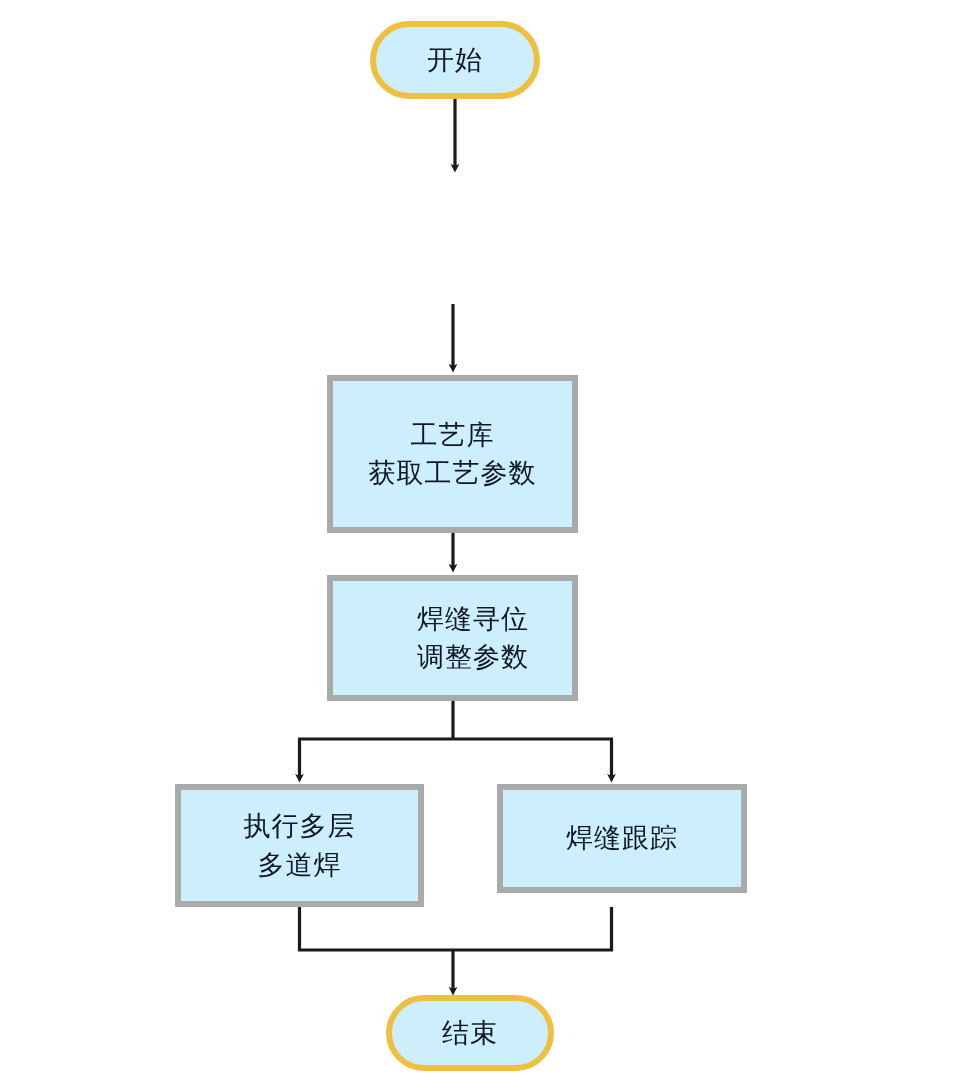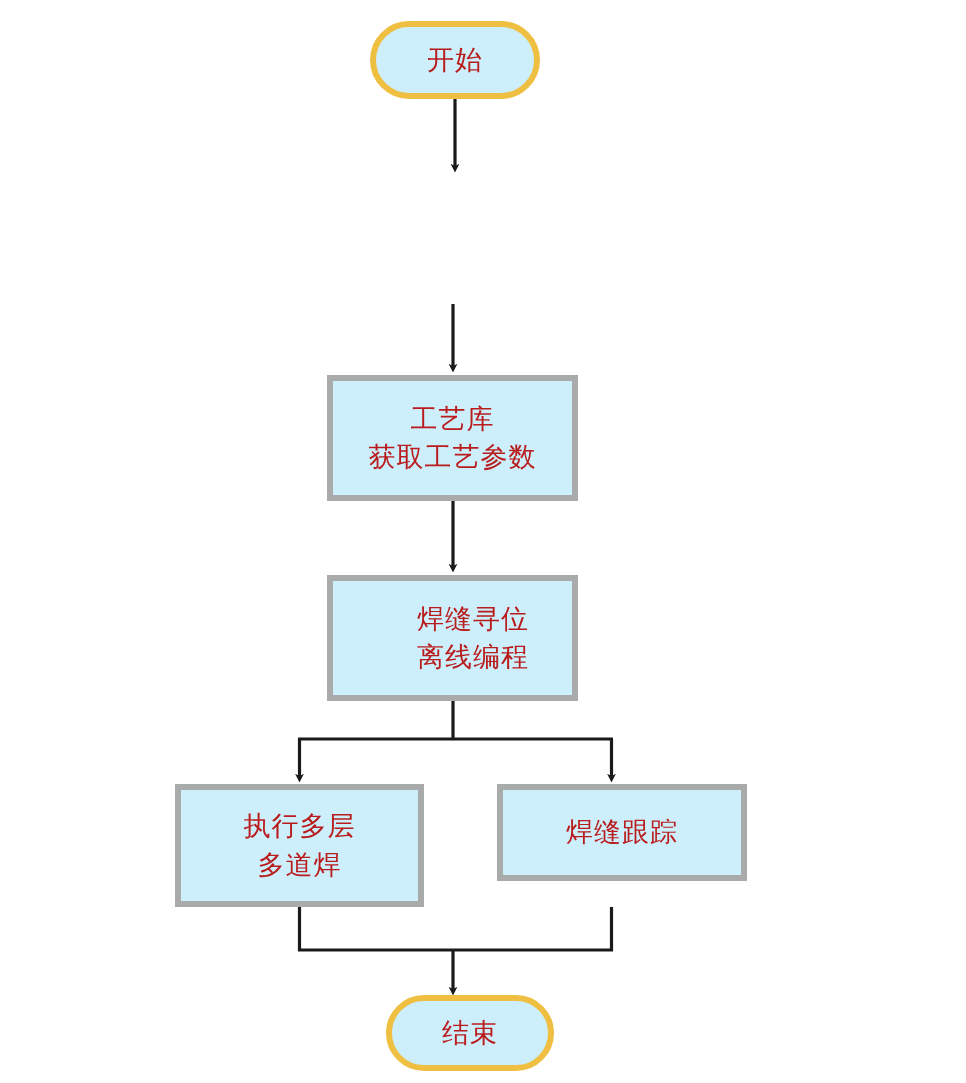--- a/index.html
+++ b/index.html
@@ -27,21 +27,21 @@
     pointer-events: none;
   }
   .node {
     position: absolute;
     box-sizing: border-box;
     display: flex;
     flex-direction: column;
     align-items: center;
     justify-content: center;
     text-align: center;
-    color: #b91c1c;
+    color: #0f172a;
   }
   .node-process {
     background: #cdeefb;
     border: 6px solid #a9aaaa;
     font-size: 27px;
     line-height: 1.42;
     letter-spacing: 1px;
   }
   .node-terminator {
     background: #cdeefb;
@@ -88,36 +88,36 @@
     <path d="M 298 950 L 613 950" stroke="#1a1a1a" stroke-width="3.2" fill="none"></path>
 
     <path d="M 453 950 L 453 991" stroke="#1a1a1a" stroke-width="3.2" fill="none" marker-end="url(#arrowhead)"></path>
   </svg>
 
   <div class="node node-terminator" style="left:370px; top:21px; width:170px; height:78px;">
     <span class="node-line">开始</span>
   </div>
 
 
-  <div class="node node-process" style="left:327px; top:375px; width:251px; height:126px;">
+  <div class="node node-process" style="left:327px; top:375px; width:251px; height:158px;">
     <span class="node-line">工艺库</span>
     <span class="node-line">获取工艺参数</span>
   </div>
 
   <div class="node node-process" style="left:327px; top:575px; width:251px; height:126px;padding-left:41px;">
     <span class="node-line">焊缝寻位</span>
-    <span class="node-line">离线编程</span>
+    <span class="node-line">调整参数</span>
   </div>
 
   <div class="node node-process" style="left:175px; top:784px; width:249px; height:123px;">
     <span class="node-line">执行多层</span>
     <span class="node-line">多道焊</span>
   </div>
 
-  <div class="node node-process" style="left:497px; top:784px; width:250px; height:97px;">
+  <div class="node node-process" style="left:497px; top:784px; width:250px; height:109px;">
     <span class="node-line">焊缝跟踪</span>
   </div>
 
   <div class="node node-terminator" style="left:386px; top:995px; width:168px; height:76px;">
     <span class="node-line">结束</span>
   </div>
 
 </div>
 
 </body></html>

